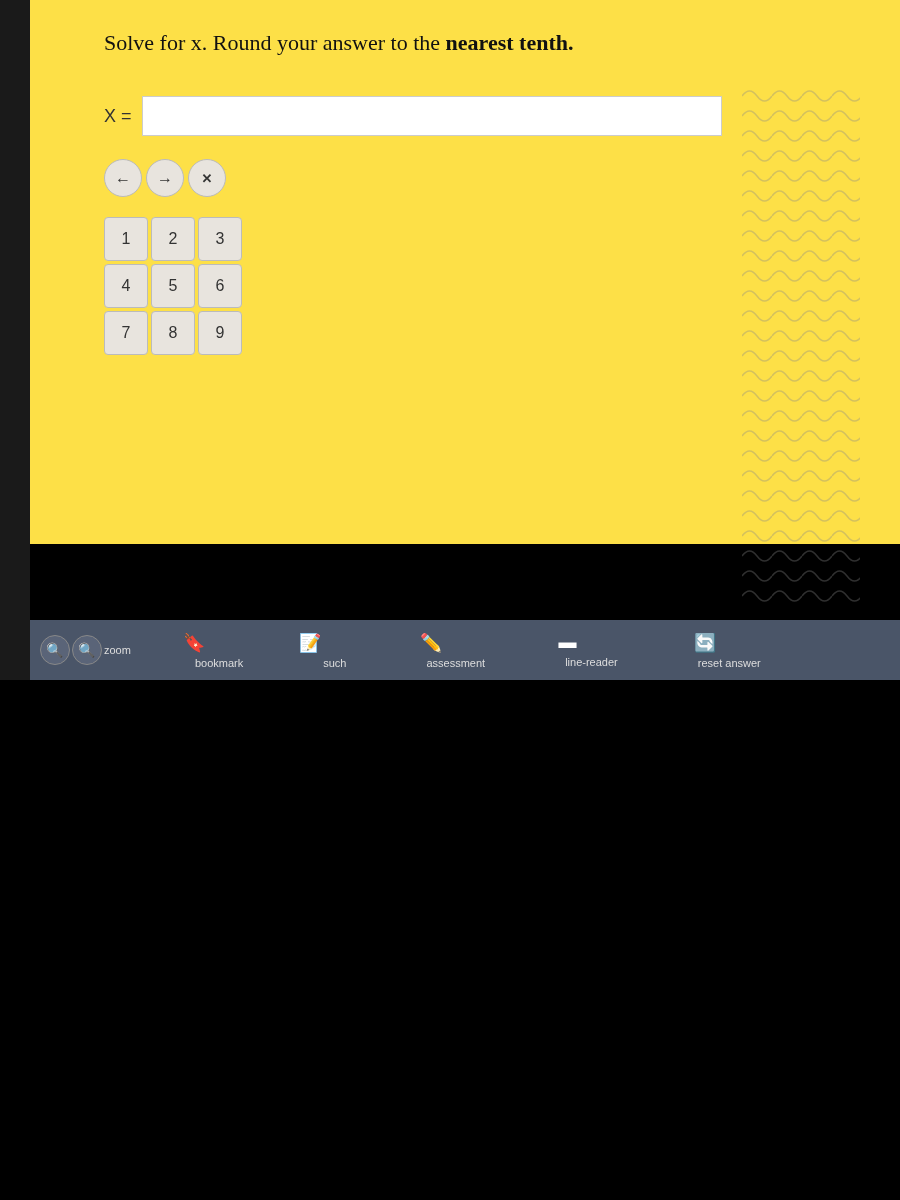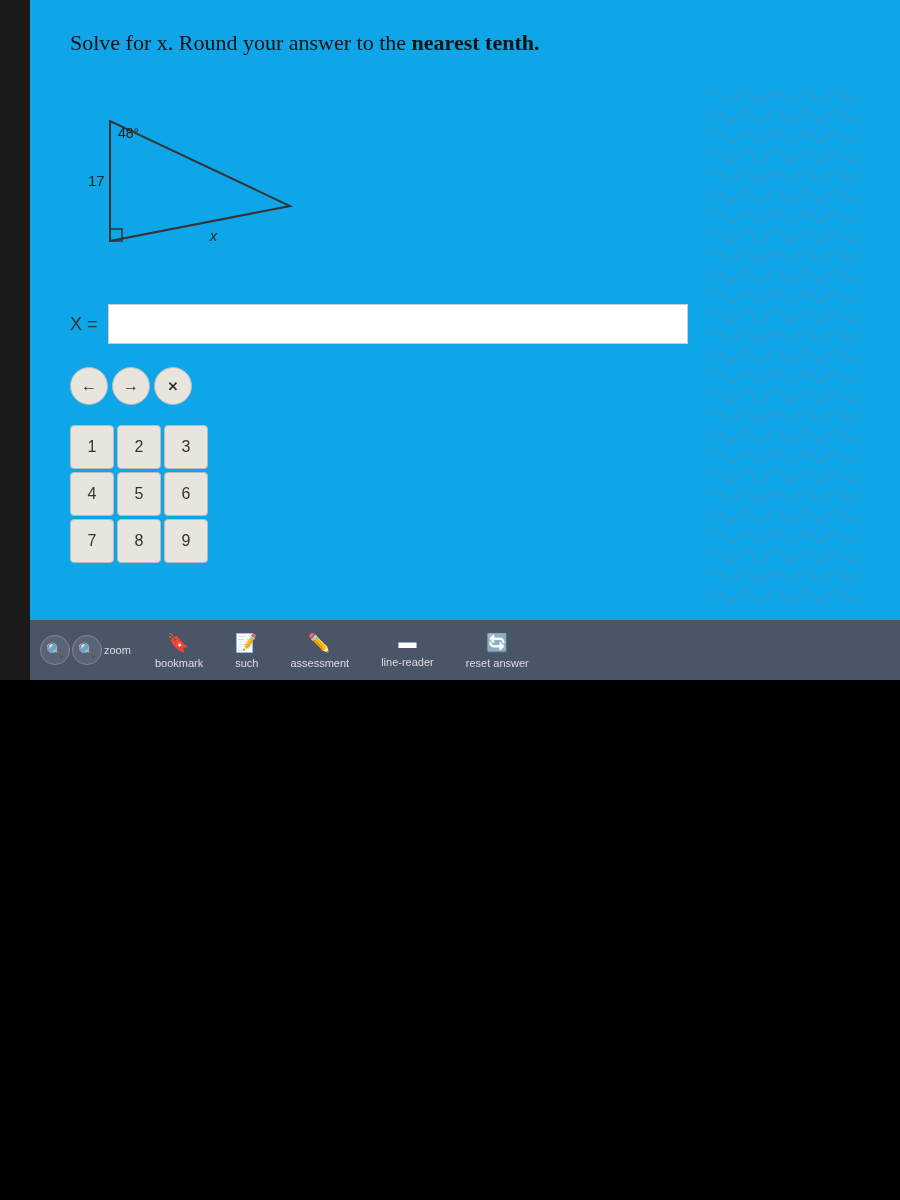--- a/index.html
+++ b/index.html
@@ -26,22 +26,23 @@
       height: 680px;
       background: #1a1a1a;
     }
 
     
     .main-content {
       position: absolute;
       left: 30px;
       top: 0;
       width: 870px;
-      height: 680px;
-      background: #0ea5e9;
+      height: 544px;
+      background: #fde047;
+      padding-left: 34px;
     }
 
     
     .question-area {
       padding: 30px 40px 20px 40px;
     }
 
     .question-title {
       font-size: 22px;
       font-weight: 400;
@@ -160,20 +161,21 @@
     }
 
     .toolbar-icon {
       font-size: 18px;
       color: #fff;
     }
 
     .toolbar-label {
       font-size: 11px;
       color: #ddd;
+      margin-left: 48px;
     }
 
     .zoom-group {
       display: flex;
       align-items: center;
       gap: 2px;
       padding: 6px 10px;
     }
 
     .zoom-btn {
@@ -278,34 +280,20 @@
     <div class="question-area">
 
       <div class="question-title">
         Solve for x. Round your answer to the <strong>nearest tenth.</strong>
       </div>
 
       <div style="display:flex; gap:20px; align-items:flex-start;">
 
         <div style="display:flex; flex-direction:column; gap:8px;">
 
-          <div class="diagram-container">
-            <svg width="240" height="175" viewBox="0 0 240 175">
-
-              <polygon points="40,155 40,35 220,120" fill="none" stroke="#333" stroke-width="2"></polygon>
-
-              <rect x="40" y="143" width="12" height="12" fill="none" stroke="#333" stroke-width="1.5"></rect>
-
-              <text x="48" y="52" font-size="14" fill="#222" font-family="Arial">48°</text>
-
-              <text x="18" y="100" font-size="15" fill="#222" font-family="Arial">17</text>
-
-              <text x="140" y="155" font-size="14" fill="#222" font-family="Arial" font-style="italic">x</text>
-            </svg>
-          </div>
 
           <div class="answer-section">
             <span class="x-equals">X =</span>
             <div class="answer-box"></div>
           </div>
 
           <div class="nav-row">
             <button class="nav-btn">←</button>
             <button class="nav-btn">→</button>
             <button class="nav-btn" style="font-size:13px;">✕</button>
@@ -344,21 +332,21 @@
   <div class="bottom-toolbar">
 
     <div class="zoom-group">
       <div class="zoom-btn">
         <span>🔍</span>
       </div>
       <div class="zoom-btn">
         <span>🔍</span>
       </div>
     </div>
-    <div class="toolbar-label" style="color:#ddd; font-size:11px; margin-left:-8px; margin-right:8px;">zoom</div>
+    <div class="toolbar-label" style="color:#ddd; font-size:11px; margin-left:-8px; ">zoom</div>
 
     <div class="toolbar-item">
       <span class="toolbar-icon">🔖</span>
       <span class="toolbar-label">bookmark</span>
     </div>
 
     <div class="toolbar-item">
       <span class="toolbar-icon">📝</span>
       <span class="toolbar-label">such</span>
     </div>

